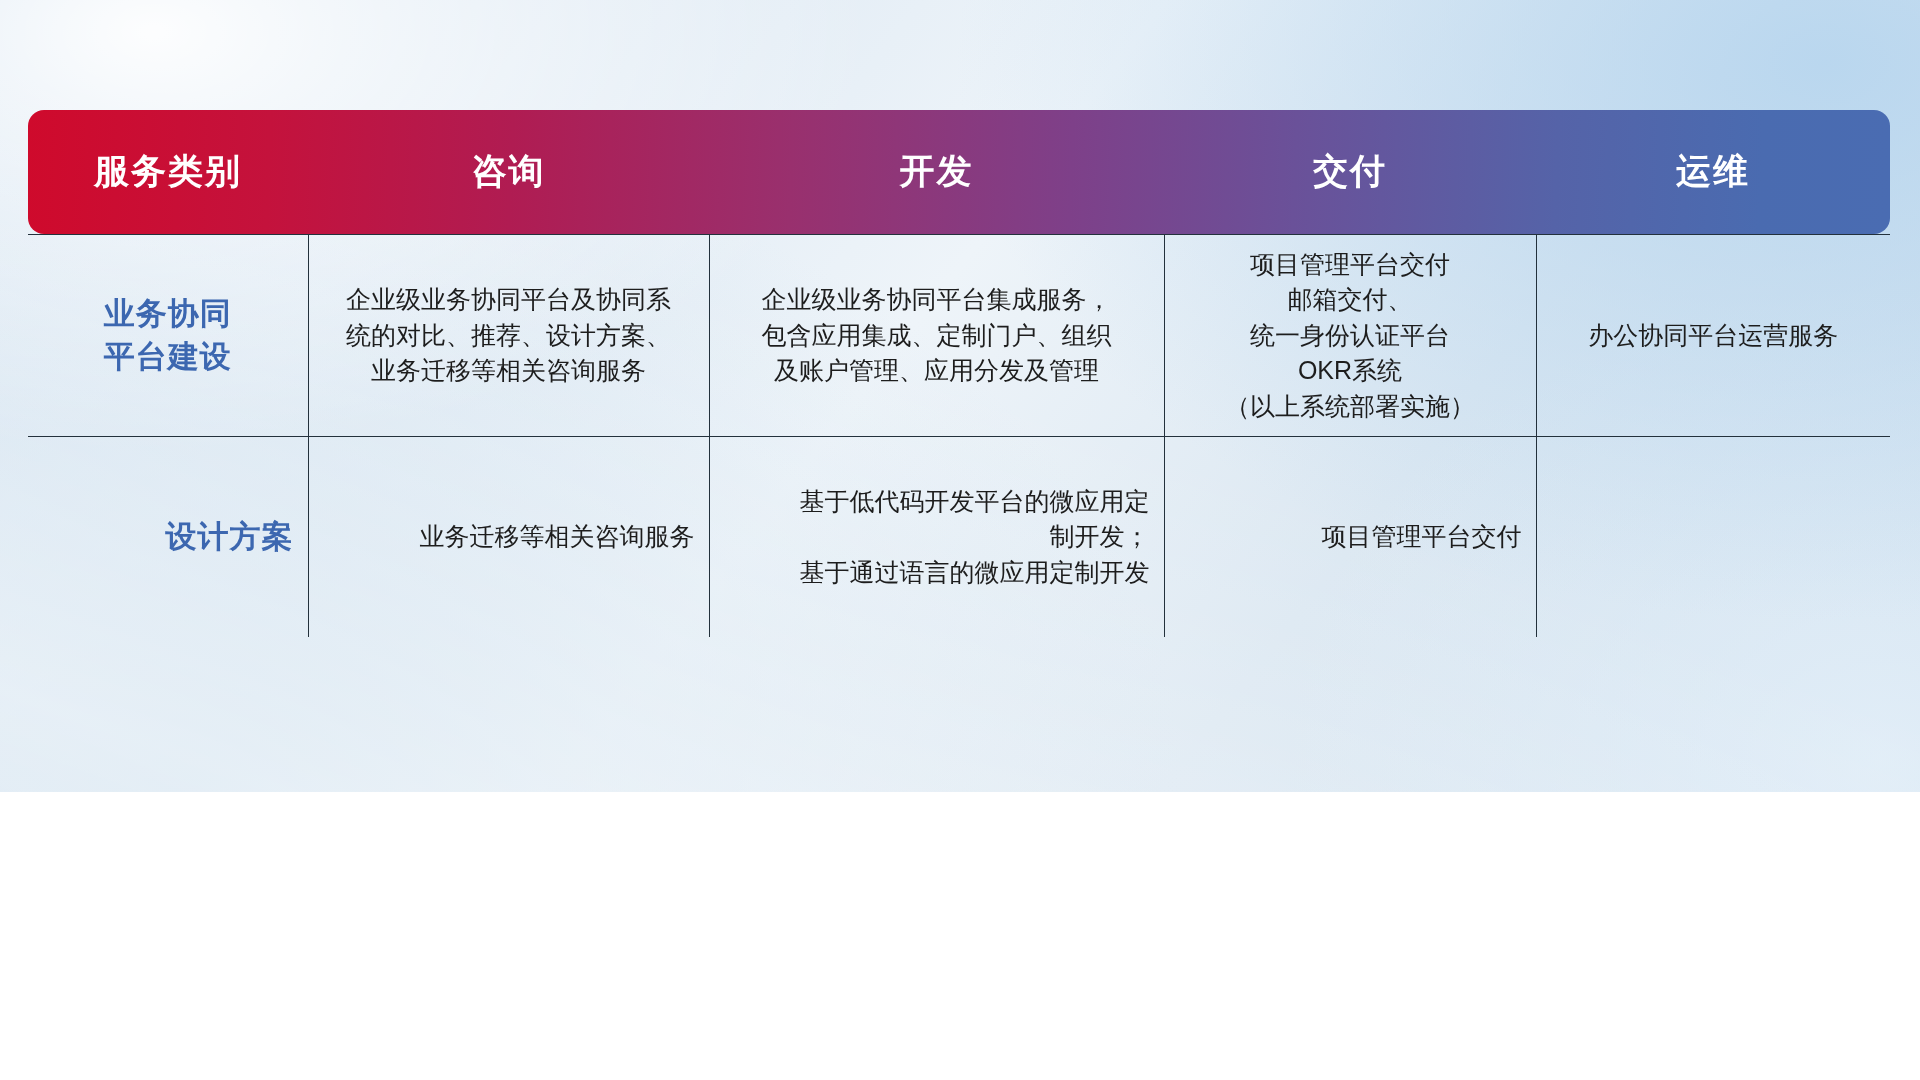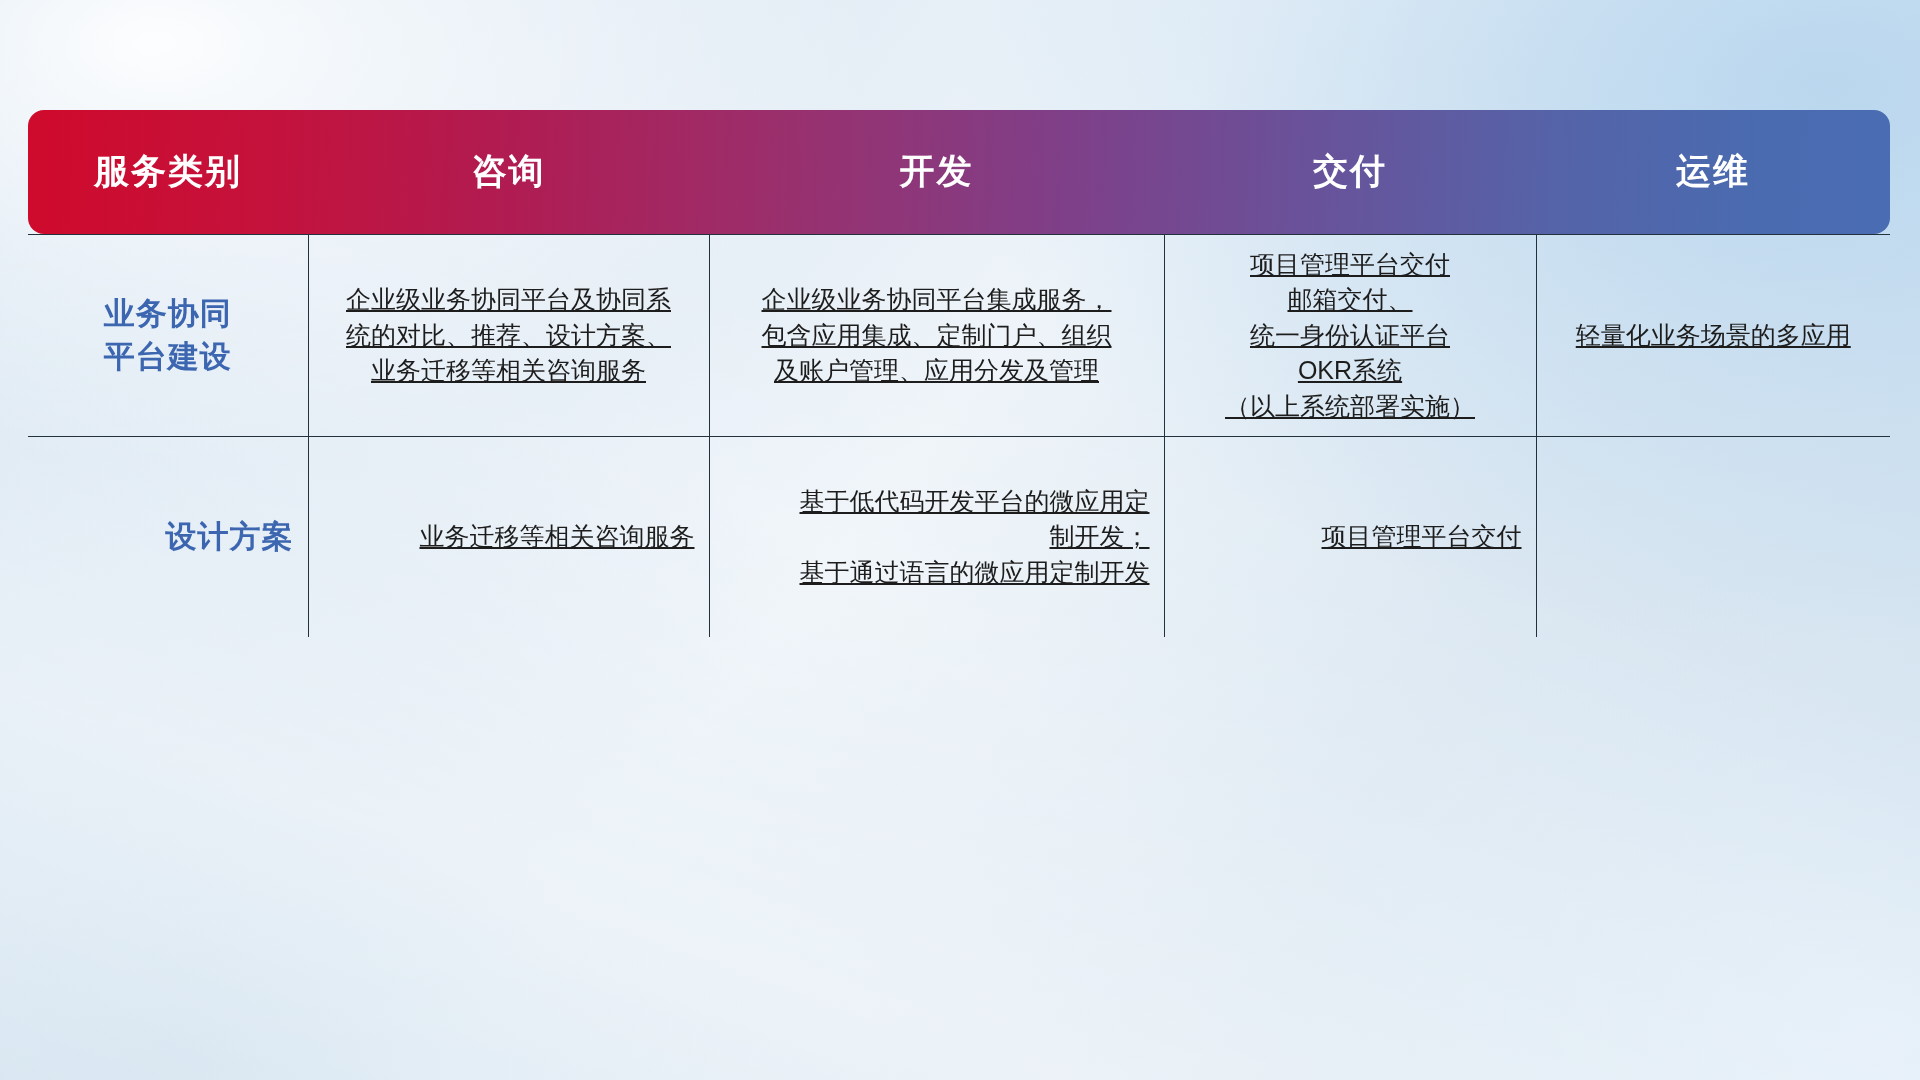--- a/index.html
+++ b/index.html
@@ -12,21 +12,21 @@
     height: 1080px;
     overflow: hidden;
     font-family: "Liberation Sans", "DejaVu Sans", sans-serif;
     background: #ffffff;
   }
 
   
   #page {
     position: relative;
     width: 1920px;
-    height: 1080px;
+    height: 792px;
     background:
       radial-gradient(ellipse 1200px 700px at 8% 4%, rgba(255,255,255,0.95) 0%, rgba(255,255,255,0) 60%),
       radial-gradient(ellipse 1400px 900px at 95% 8%, rgba(180,212,238,0.85) 0%, rgba(180,212,238,0) 62%),
       radial-gradient(ellipse 1500px 1000px at 10% 98%, rgba(206,224,238,0.9) 0%, rgba(206,224,238,0) 66%),
       radial-gradient(ellipse 1000px 800px at 98% 96%, rgba(226,238,248,0.95) 0%, rgba(226,238,248,0) 60%),
       linear-gradient(128deg, #c9dced 0%, #dfeaf4 22%, #eef4f9 46%, #dce8f2 70%, #cfe0ee 100%);
   }
   #page::before {
     content: "";
     position: absolute;
@@ -119,21 +119,20 @@
     color: #3c67b0;
     font-weight: bold;
     font-size: 31px;
     letter-spacing: 1px;
     line-height: 1.4;
     white-space: pre-line;
   }
 
   td.body-text {
     white-space: pre-line;
-    text-decoration: underline;
   }
   td.empty {
     white-space: pre-line;
   }
 
   
   tbody tr.r0 { height: 202px; }
   tbody tr.r1 { height: 172px; }
   tbody tr.r2 { height: 200px; }
 
@@ -180,21 +179,21 @@
 统的对比、推荐、设计方案、
 业务迁移等相关咨询服务</td>
           <td class="body-text">企业级业务协同平台集成服务，
 包含应用集成、定制门户、组织
 及账户管理、应用分发及管理</td>
           <td class="body-text">项目管理平台交付
 邮箱交付、
 统一身份认证平台
 OKR系统
 （以上系统部署实施）</td>
-          <td class="body-text">轻量化业务场景的多应用</td>
+          <td class="body-text">办公协同平台运营服务</td>
         </tr>
 
 
         <tr class="r2">
           <td class="cat">设计方案</td>
           <td class="body-text">业务迁移等相关咨询服务</td>
           <td class="body-text">基于低代码开发平台的微应用定
 制开发；
 基于通过语言的微应用定制开发</td>
           <td class="body-text">项目管理平台交付</td>

